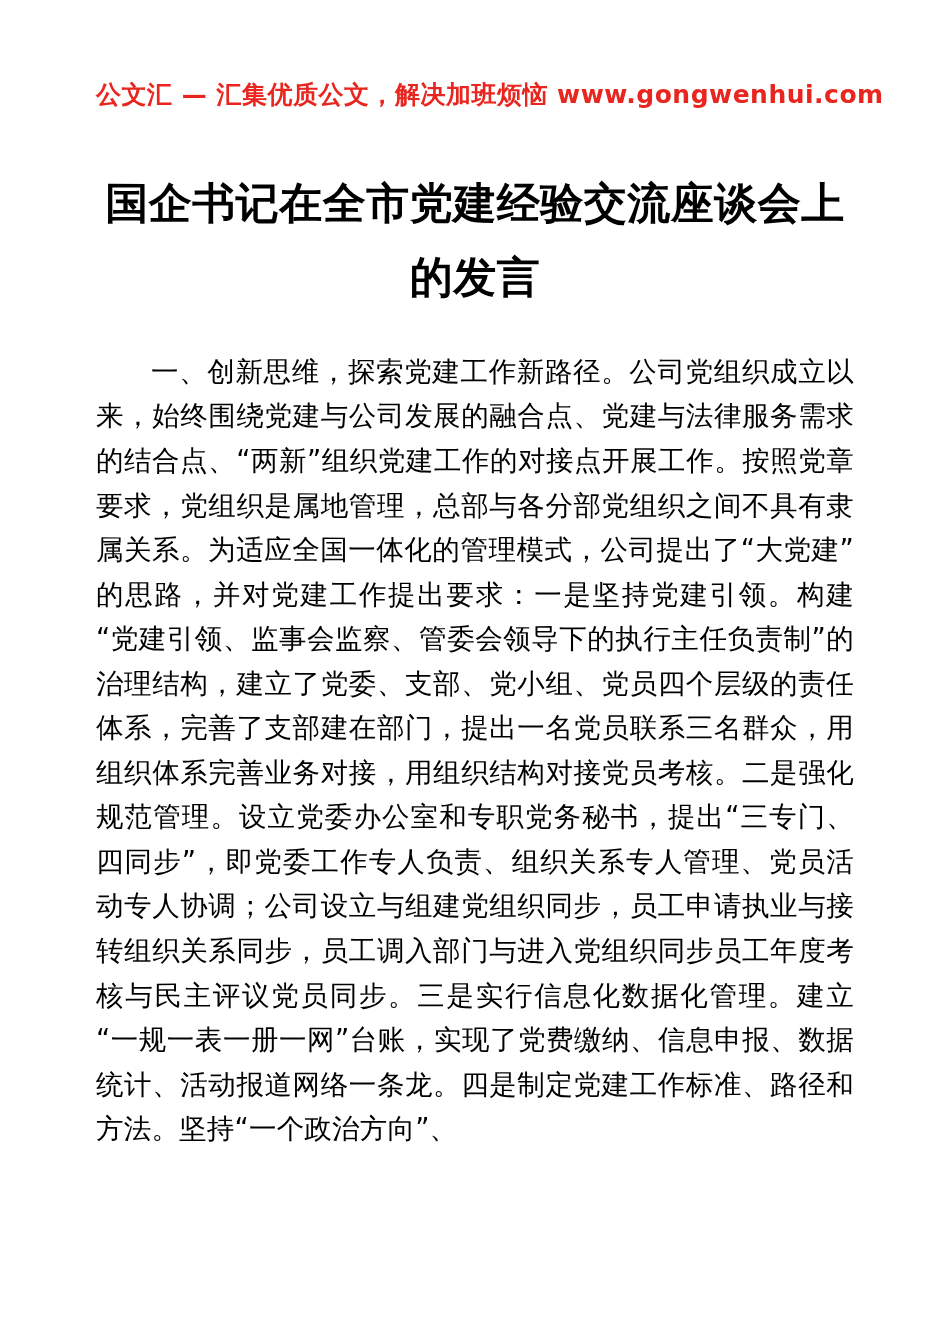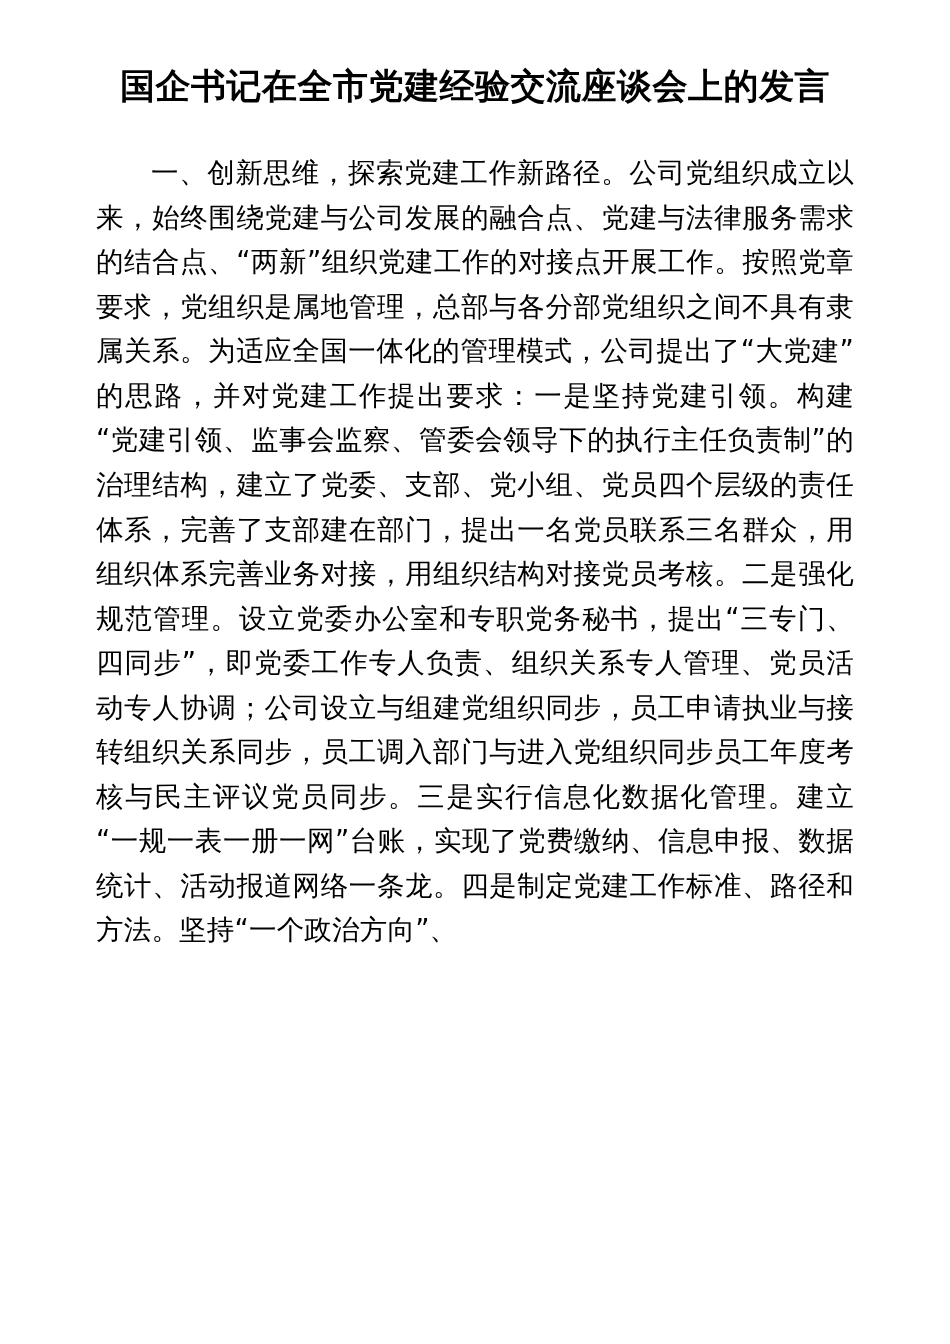--- a/index.html
+++ b/index.html
@@ -26,44 +26,45 @@
     font-size: 25px;
     font-weight: bold;
     letter-spacing: 0.5px;
     padding-top: 78px;
     white-space: nowrap;
     font-family: "DejaVu Sans", "Liberation Sans", sans-serif;
   }
   .doc-title {
     margin-top: 56px;
     text-align: center;
-    font-size: 35px;
+    font-size: 43px;
     font-weight: bold;
     line-height: 1.72;
     letter-spacing: 0.5px;
-    font-family: Liberation Sans, sans-serif;
+    font-family: Liberation Serif, serif;
   }
   .body-text {
     margin-top: 34px;
     font-size: 27.5px;
     line-height: 1.62;
     text-align: justify;
     text-justify: inter-ideograph;
     letter-spacing: 0.2px;
   }
   .body-text p {
     margin: 0;
     text-indent: 2em;
   }
 </style>
 </head>
 <body>
 
 <div class="page">
 
+  <div class="watermark">公文汇 — 汇集优质公文，解决加班烦恼 www.gongwenhui.com</div>
 
   <h1 class="doc-title">国企书记在全市党建经验交流座谈会上的发言</h1>
 
   <div class="body-text">
     <p>一、创新思维，探索党建工作新路径。公司党组织成立以来，始终围绕党建与公司发展的融合点、党建与法律服务需求的结合点、“两新”组织党建工作的对接点开展工作。按照党章要求，党组织是属地管理，总部与各分部党组织之间不具有隶属关系。为适应全国一体化的管理模式，公司提出了“大党建”的思路，并对党建工作提出要求：一是坚持党建引领。构建“党建引领、监事会监察、管委会领导下的执行主任负责制”的治理结构，建立了党委、支部、党小组、党员四个层级的责任体系，完善了支部建在部门，提出一名党员联系三名群众，用组织体系完善业务对接，用组织结构对接党员考核。二是强化规范管理。设立党委办公室和专职党务秘书，提出“三专门、四同步”，即党委工作专人负责、组织关系专人管理、党员活动专人协调；公司设立与组建党组织同步，员工申请执业与接转组织关系同步，员工调入部门与进入党组织同步员工年度考核与民主评议党员同步。三是实行信息化数据化管理。建立“一规一表一册一网”台账，实现了党费缴纳、信息申报、数据统计、活动报道网络一条龙。四是制定党建工作标准、路径和方法。坚持“一个政治方向”、</p>
   </div>
 
 </div>
 
 </body></html>

